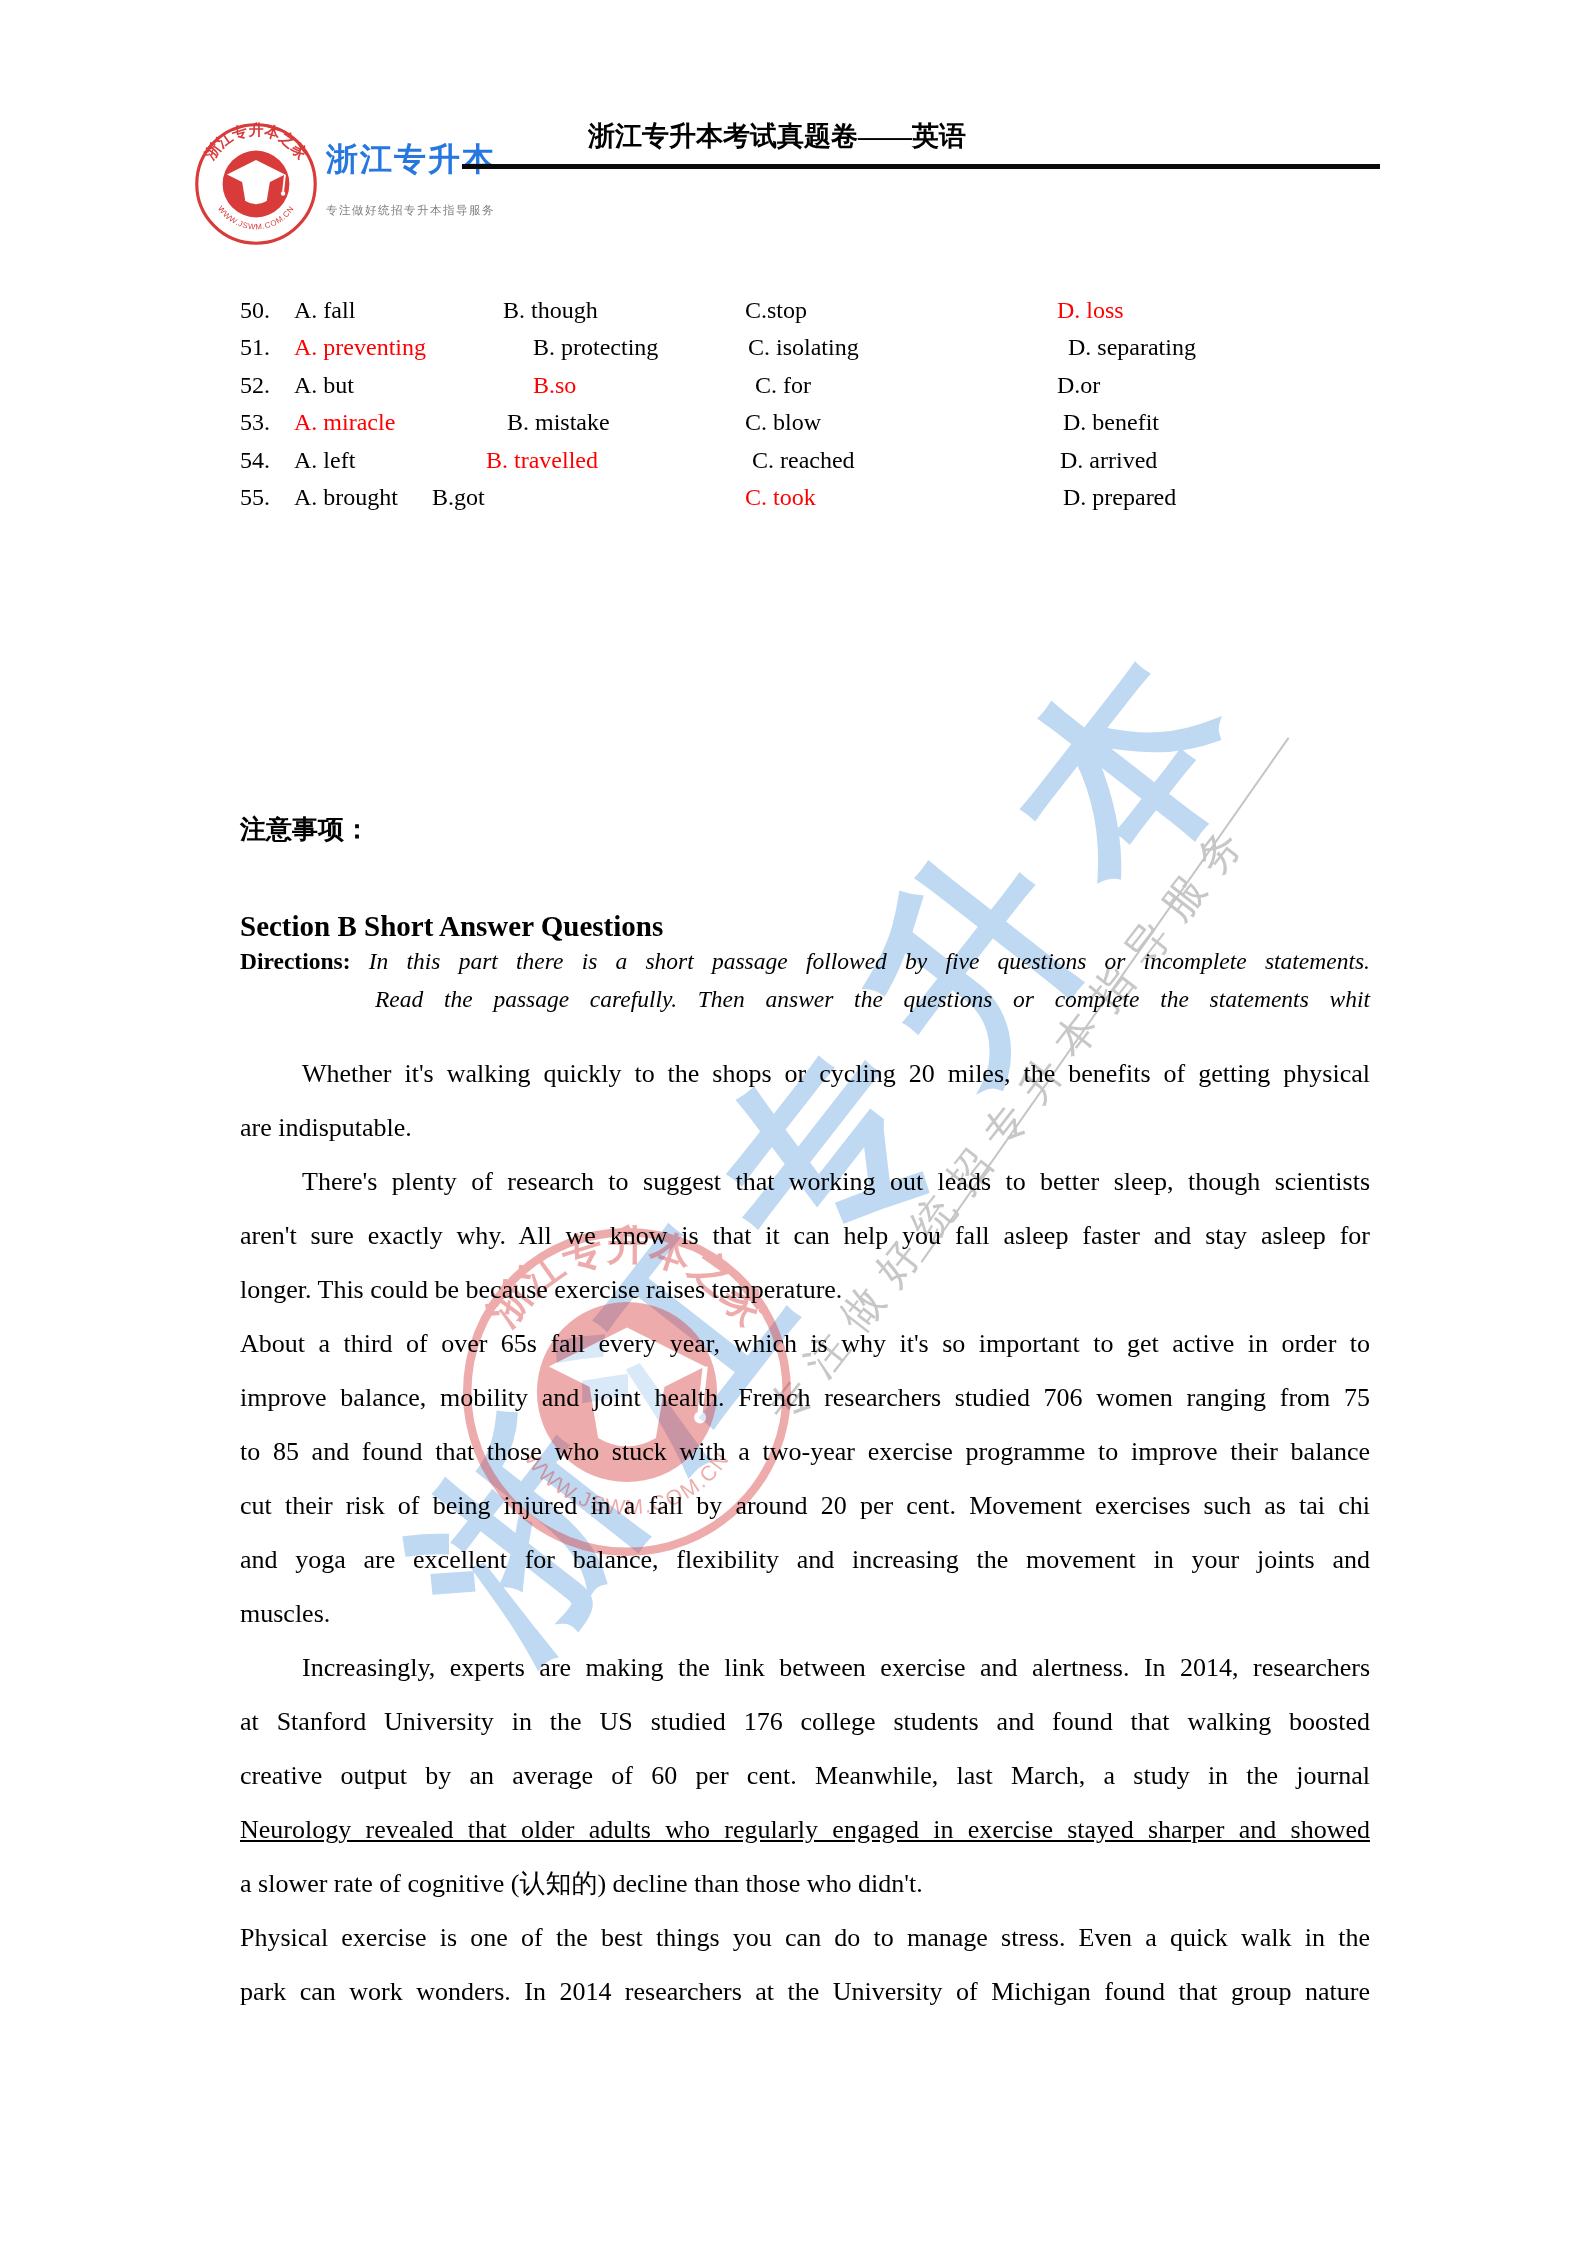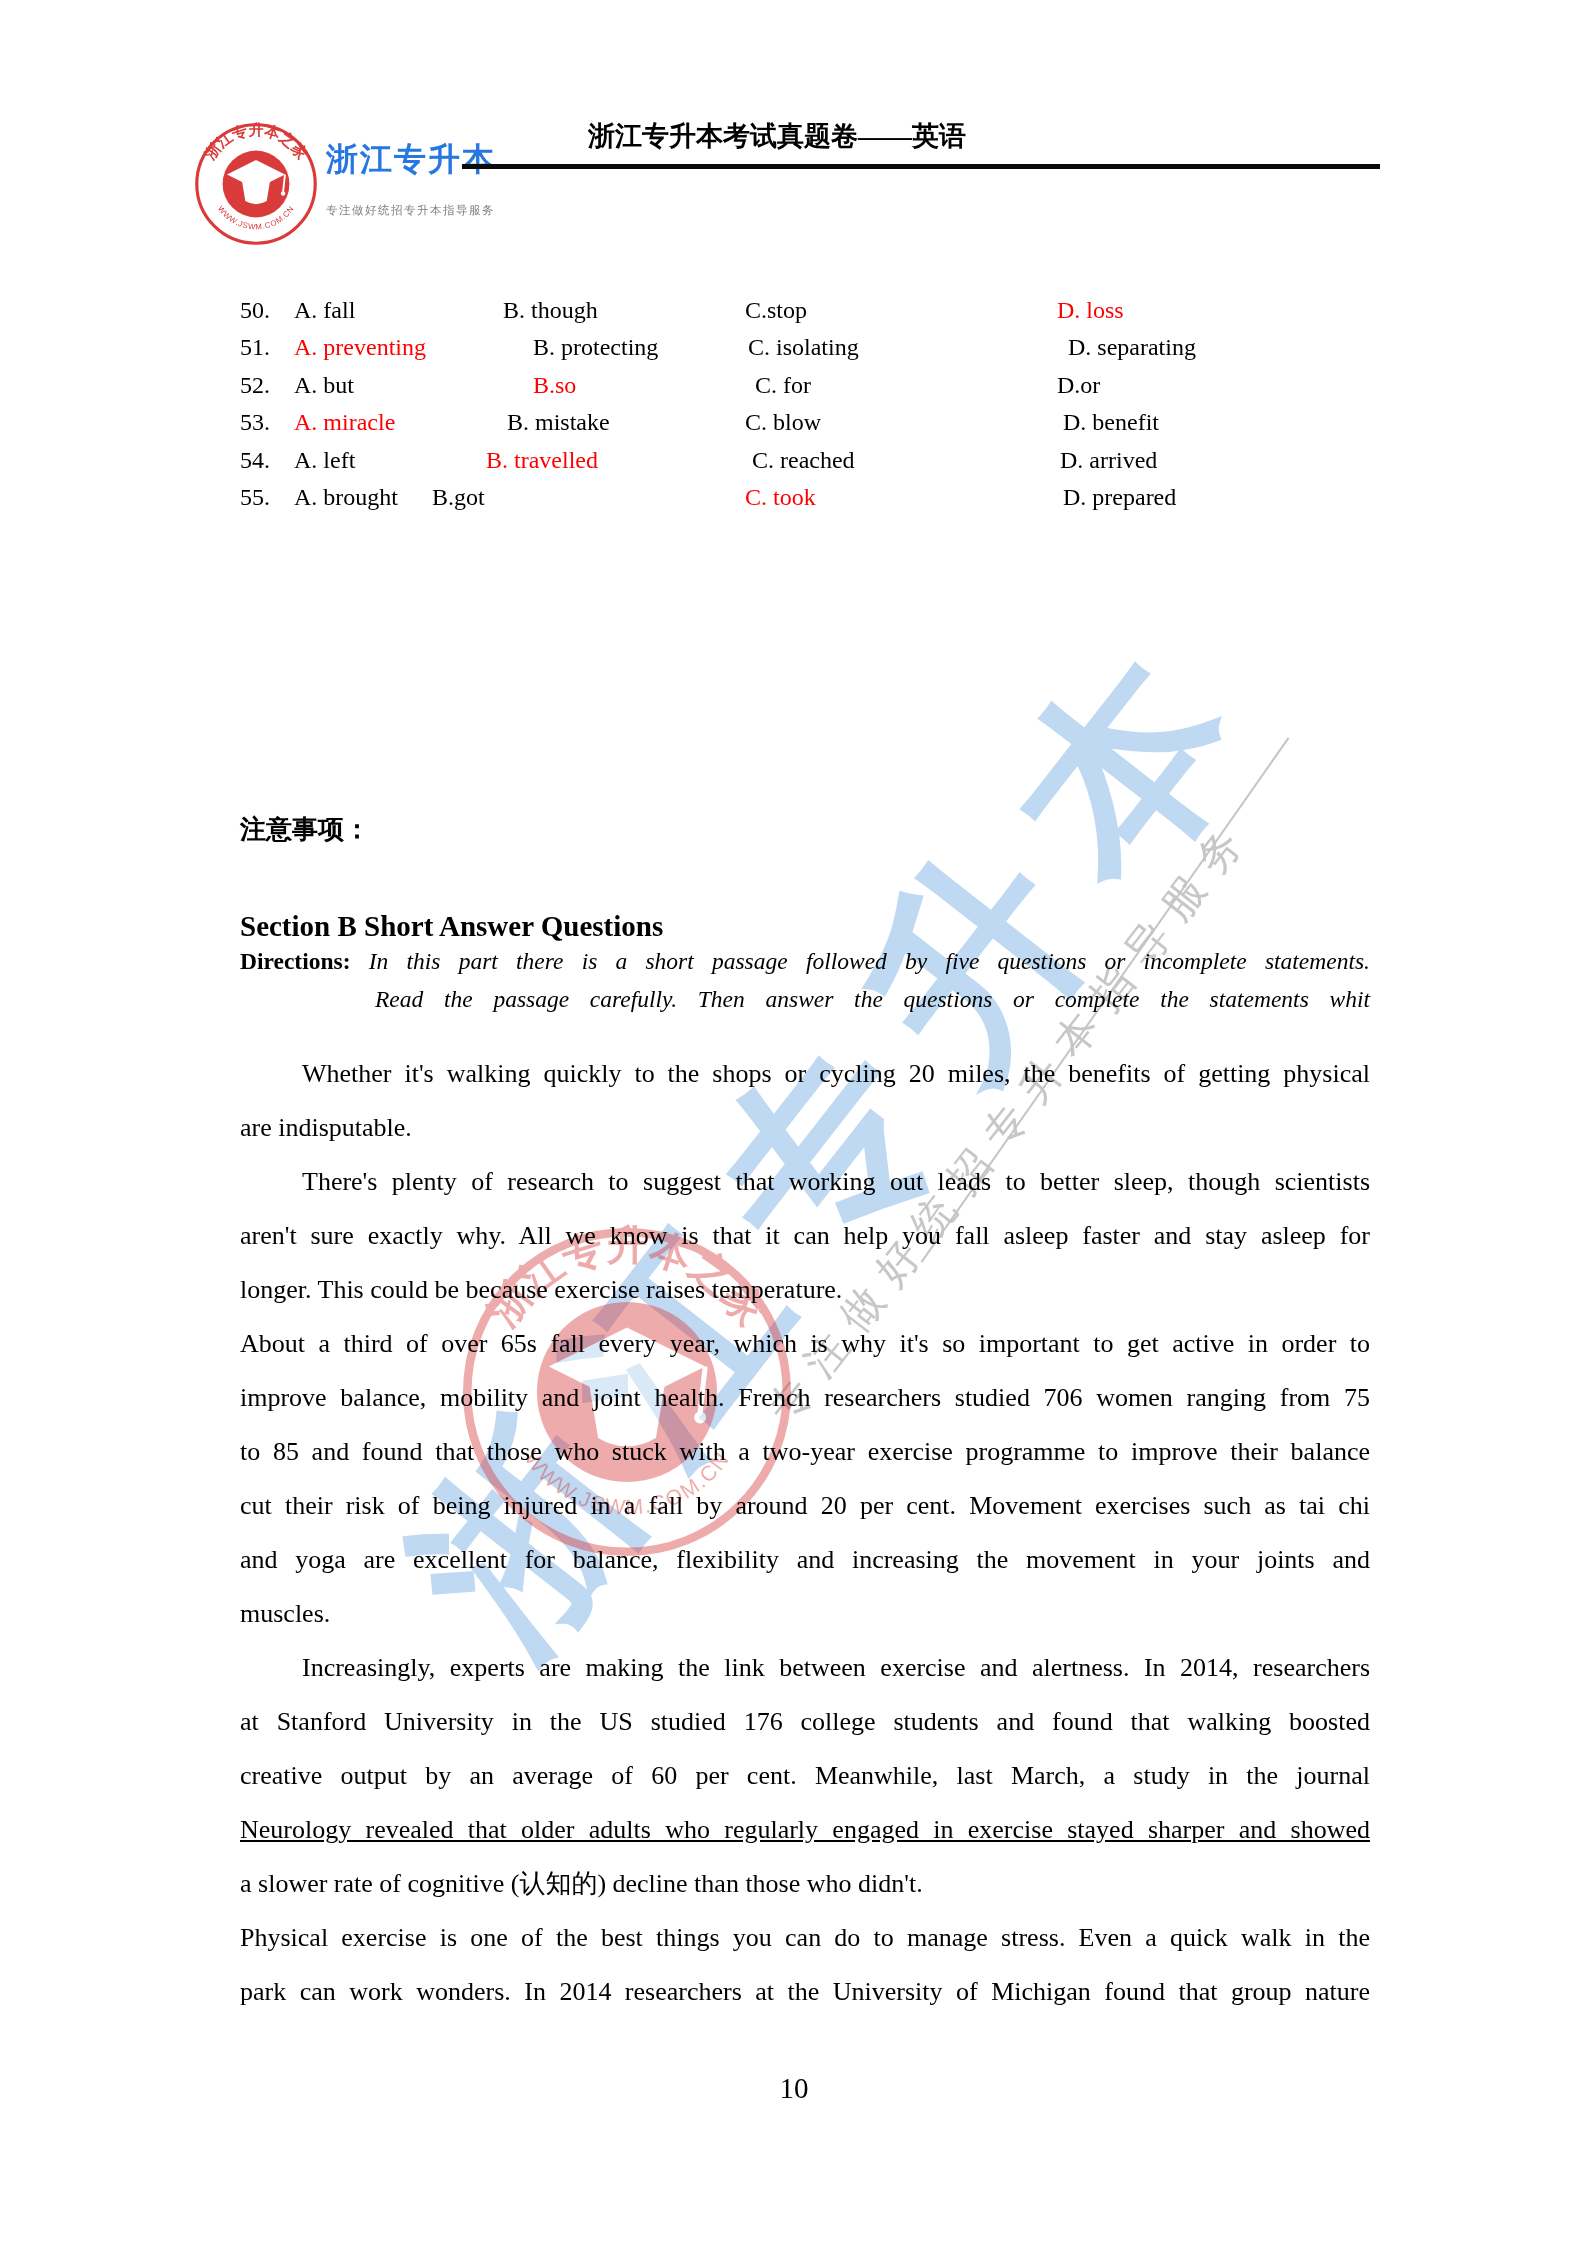--- a/index.html
+++ b/index.html
@@ -162,21 +162,20 @@
       <div class="p-line pend" style="top: 1597px;">muscles.</div>
       <div class="p-line pind" style="top: 1651px;">Increasingly, experts are making the link between exercise and alertness. In 2014, researchers</div>
       <div class="p-line" style="top: 1705px;">at Stanford University in the US studied 176 college students and found that walking boosted</div>
       <div class="p-line" style="top: 1759px;">creative output by an average of 60 per cent. Meanwhile, last March, a study in the journal</div>
       <div class="p-line" style="top: 1813px; text-decoration: underline;">Neurology revealed that older adults who regularly engaged in exercise stayed sharper and showed</div>
       <div class="p-line pend" style="top: 1867px;">a slower rate of cognitive (认知的) decline than those who didn't.</div>
       <div class="p-line" style="top: 1921px;">Physical exercise is one of the best things you can do to manage stress. Even a quick walk in the</div>
       <div class="p-line" style="top: 1975px;">park can work wonders. In 2014 researchers at the University of Michigan found that group nature</div>
     </div>
 
-  <div class="pagenum">10</div>
 
   <svg class="defs-hidden" aria-hidden="true">
     <defs>
       <path id="sealArcTop" d="M 22,100 A 78,78 0 0 1 178,100" fill="none"></path>
       <path id="sealArcBot" d="M 28,100 A 72,72 0 0 0 172,100" fill="none"></path>
       <g id="seal-g">
         <circle cx="100" cy="100" r="94" fill="none" stroke="currentColor" stroke-width="5"></circle>
         <circle cx="100" cy="100" r="53" fill="currentColor"></circle>
         <g>
           <polygon points="100,62 146,85 100,108 54,85" fill="#ffffff"></polygon>

